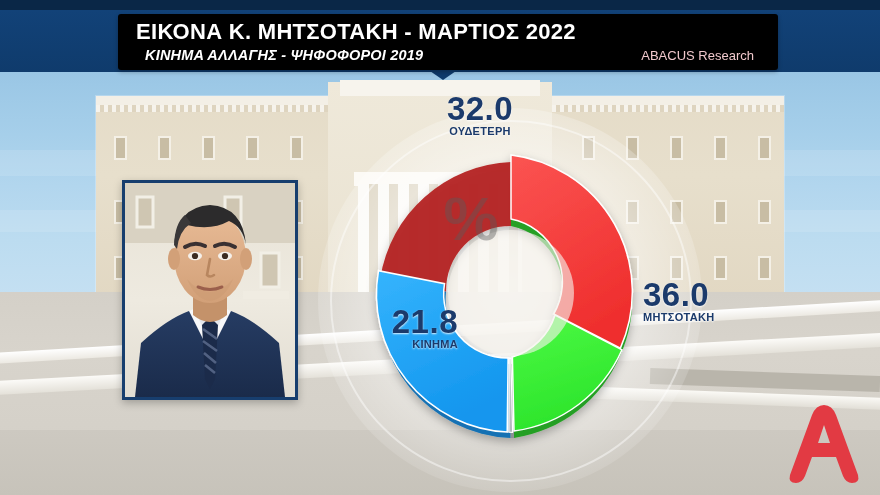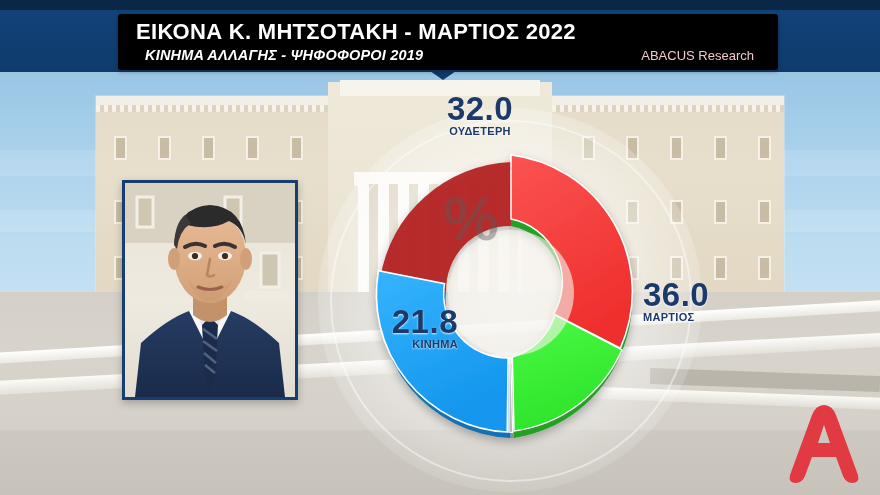--- a/index.html
+++ b/index.html
@@ -486,21 +486,21 @@
 
   <div class="pct-symbol">%</div>
 
   <div class="lbl lbl-neutral">
     <span class="num">32.0</span>
     <span class="cap">ΟΥΔΕΤΕΡΗ</span>
   </div>
 
   <div class="lbl lbl-negative">
     <span class="num">36.0</span>
-    <span class="cap">ΜΑΡΤΙΟΣ</span>
+    <span class="cap">ΜΗΤΣΟΤΑΚΗ</span>
   </div>
 
   <div class="lbl lbl-positive">
     <span class="num">21.8</span>
     <span class="cap">ΚΙΝΗΜΑ</span>
   </div>
 
 
   <div class="alpha-logo">
     <svg width="80" height="86" viewBox="0 0 80 86">

